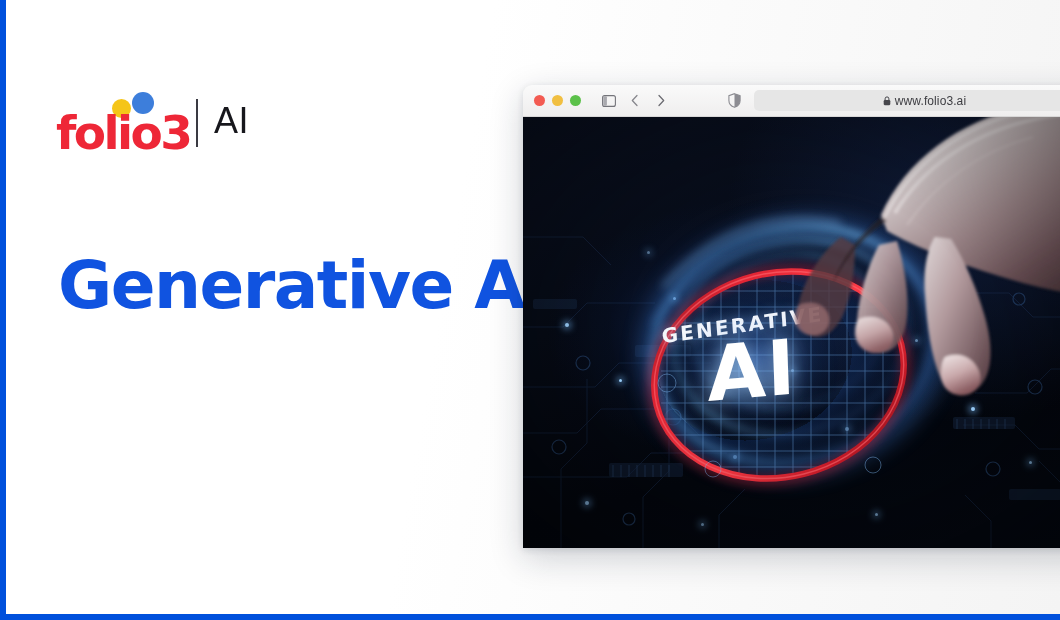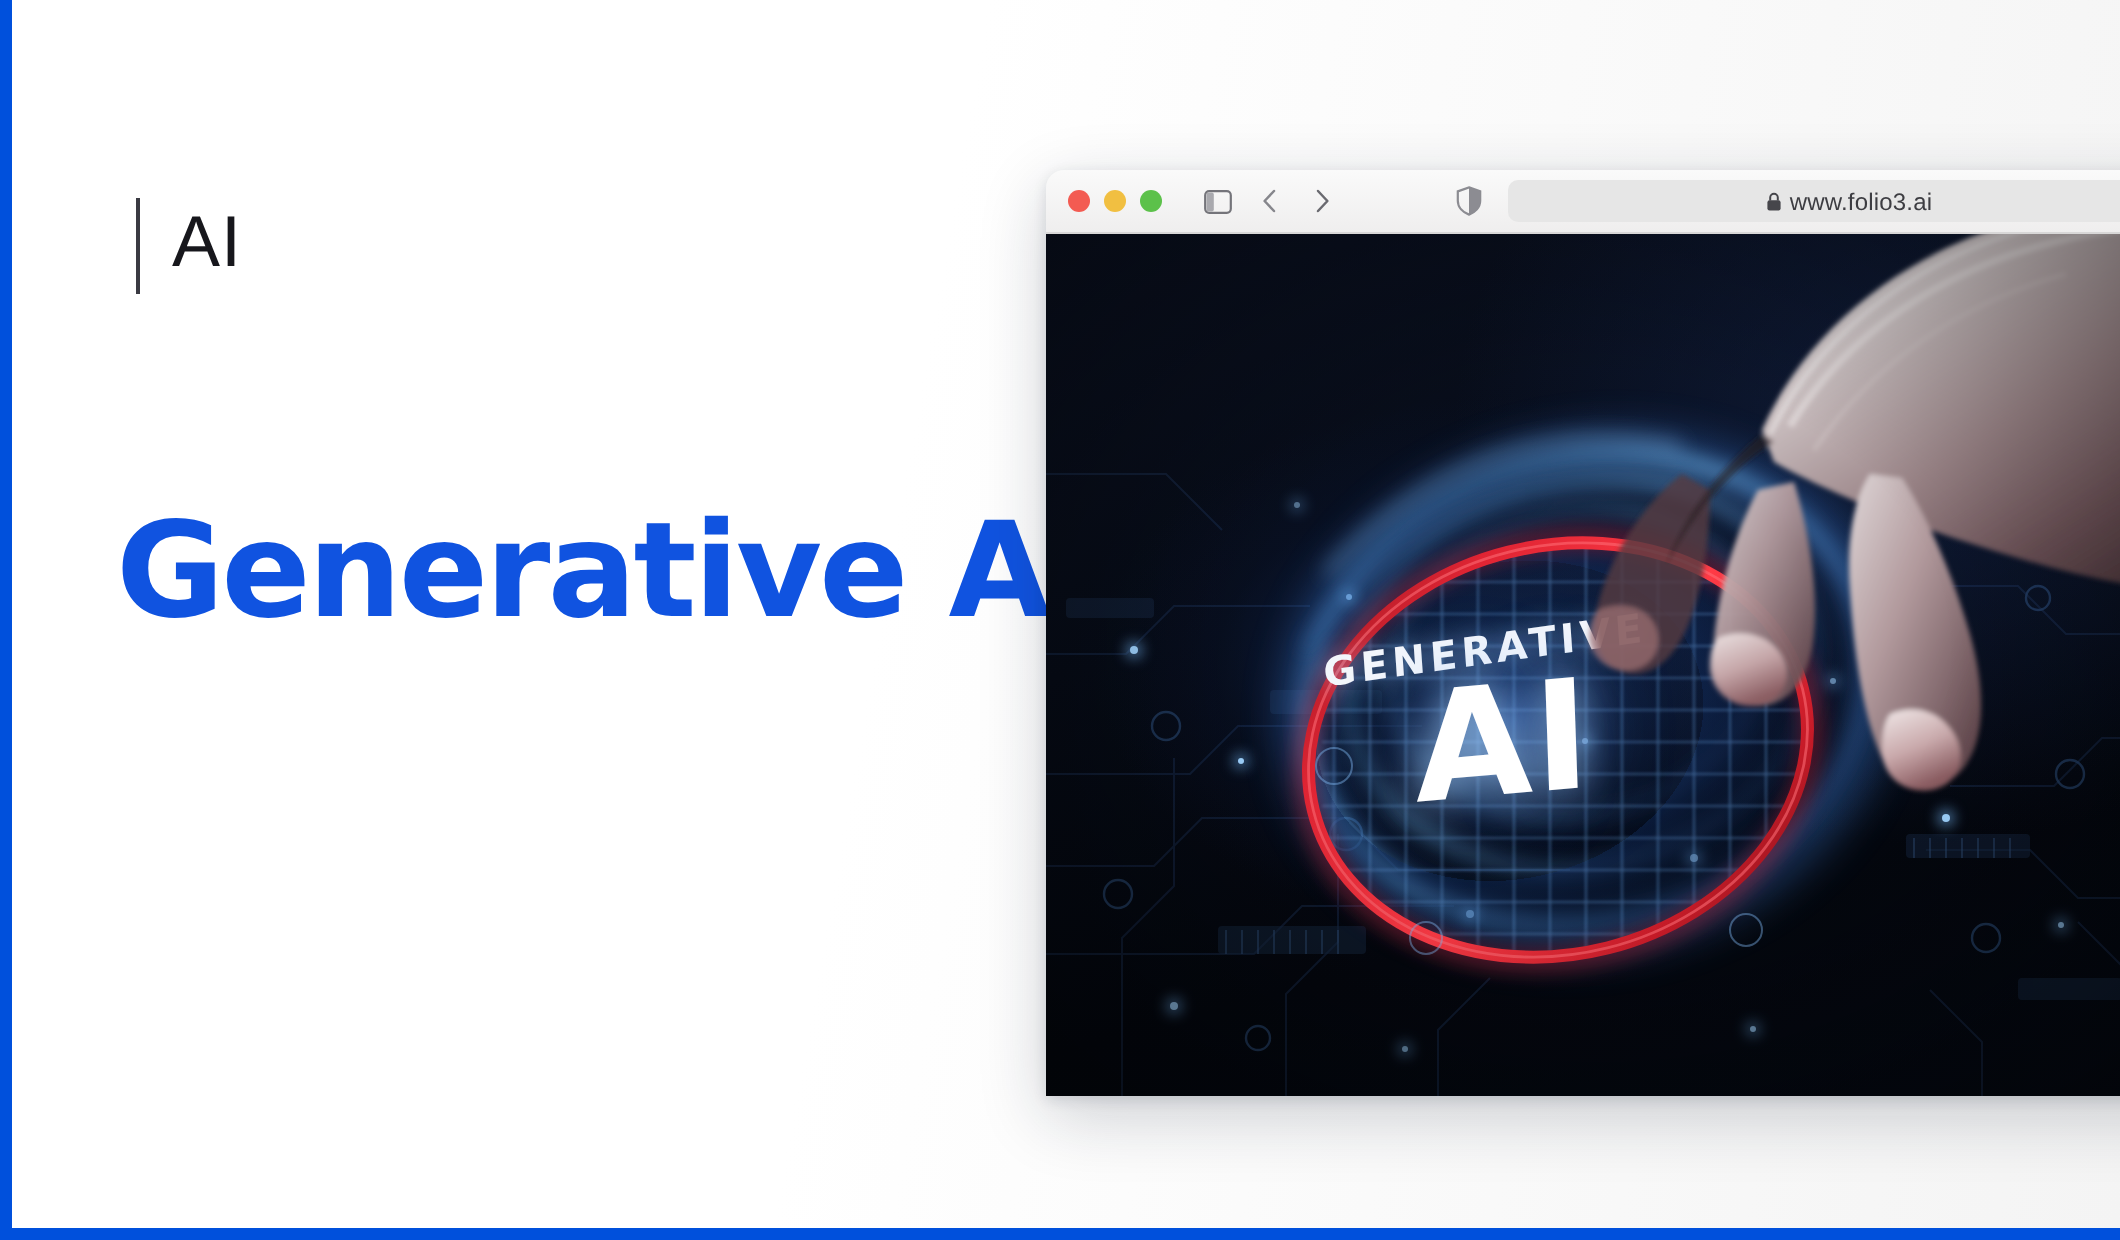--- a/index.html
+++ b/index.html
@@ -316,20 +316,25 @@
 </style>
 </head>
 <body>
 
 <div class="page">
   <div class="bg-wash"></div>
 
   <div class="left-panel">
 
     <div class="logo-lockup">
+      <div class="logo-mark">
+        <span class="dot dot-yellow"></span>
+        <span class="dot dot-blue"></span>
+        <span class="logo-wordmark">folio3</span>
+      </div>
       <span class="logo-divider"></span>
       <span class="logo-ai">AI</span>
     </div>
 
     <div class="headline">
       <div class="headline-line headline-primary">Generative AI</div>
     </div>
 
   </div>
 

